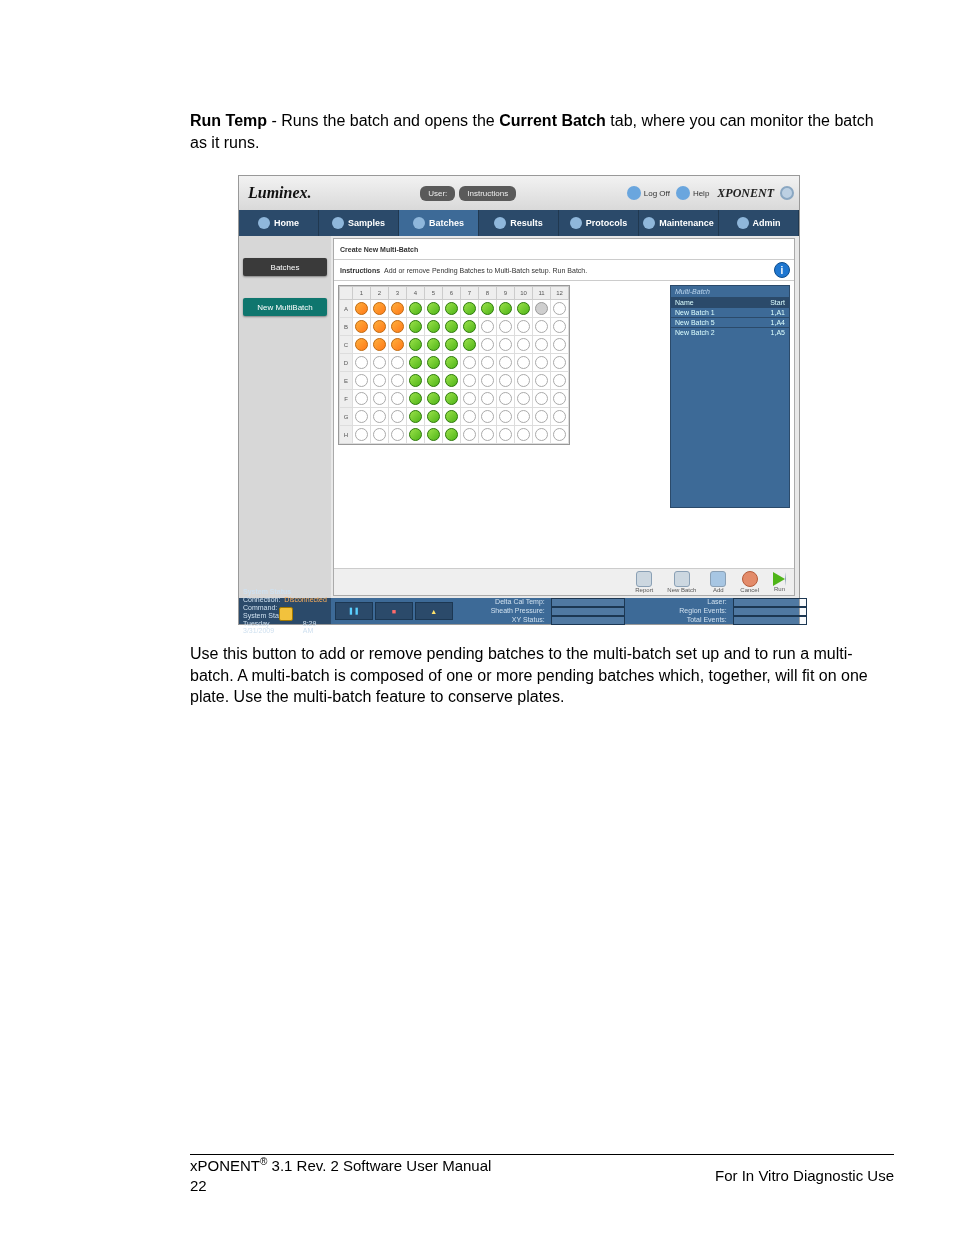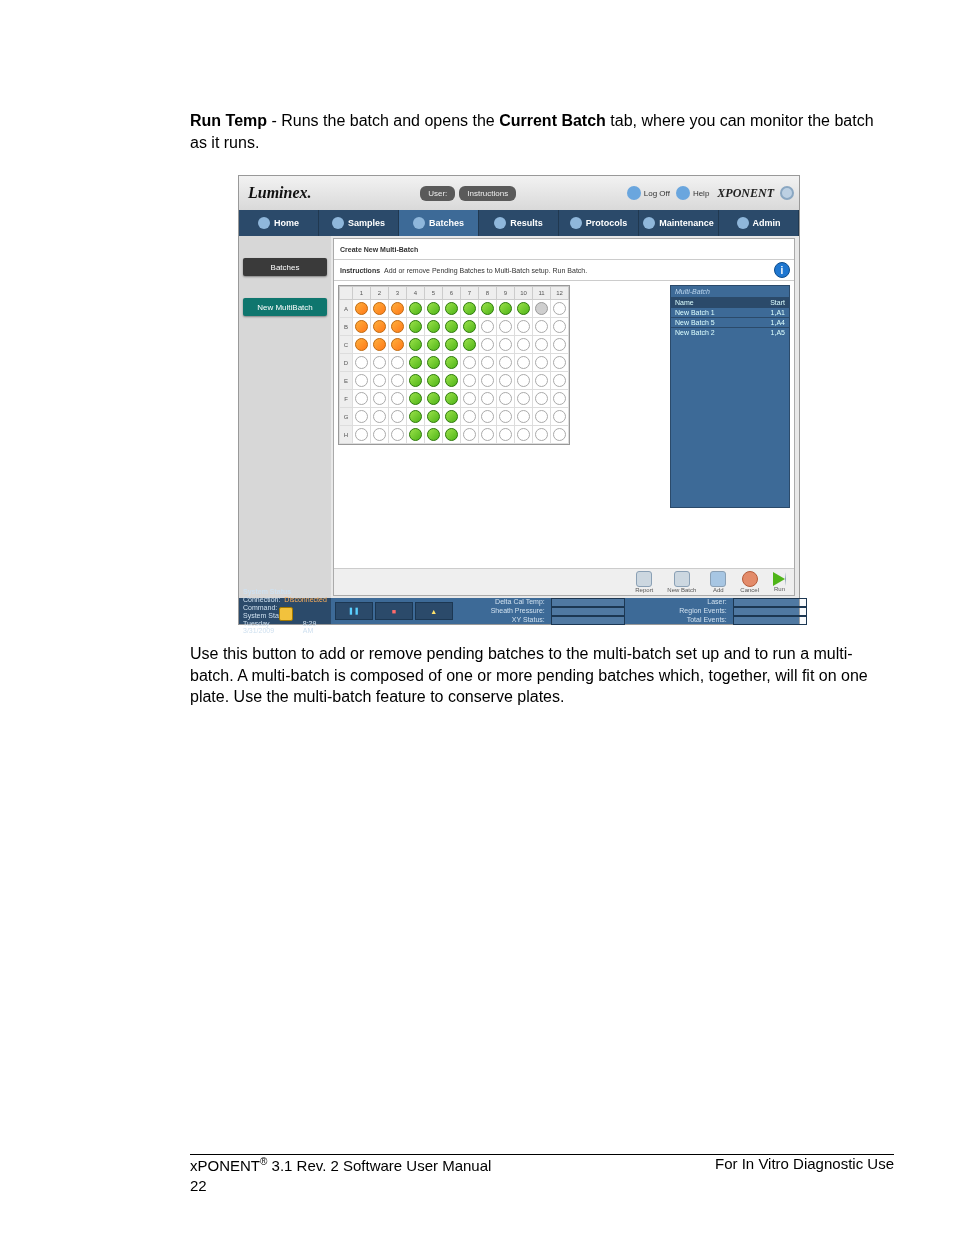--- a/index.html
+++ b/index.html
@@ -290,21 +290,21 @@
     position: absolute;
     left: 190px; right: 60px; bottom: 80px;
     border-top: 1px solid #000;
   }
   .footer {
     position: absolute;
     left: 190px; right: 60px; bottom: 40px;
     font-size: 15px;
     display: flex;
     justify-content: space-between;
-    align-items: flex-start;
+    align-items: center;
   }
   .footer .left { line-height: 1.3; }
   .footer sup { font-size: 10px; }
 </style>
 </head>
 <body>
 
 <div class="page">
 
   <p class="body-text">

